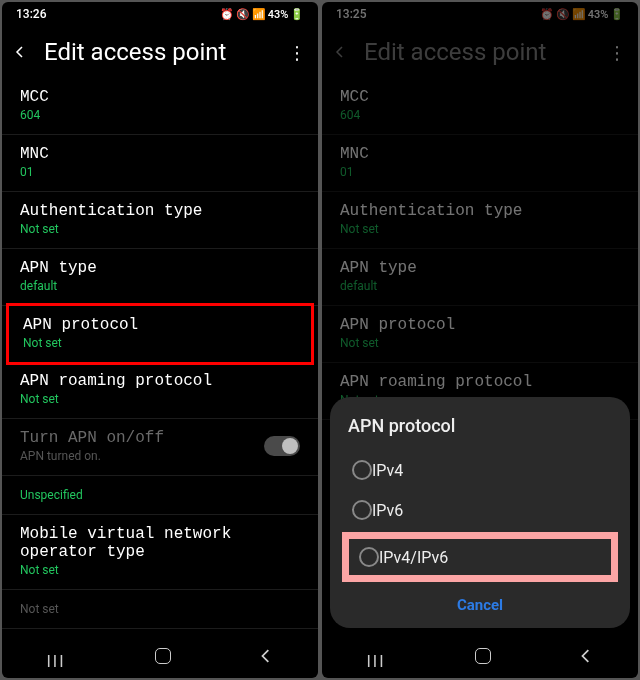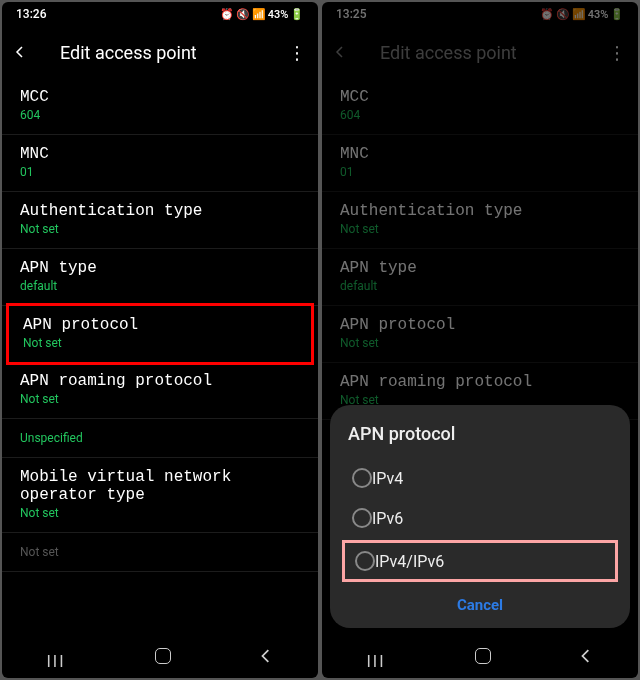--- a/index.html
+++ b/index.html
@@ -35,21 +35,21 @@
   }
   .status-right { display: flex; align-items: center; gap: 2px; font-size: 11px; }
   .app-bar {
     height: 52px;
     display: flex;
     align-items: center;
     padding: 0 12px;
     gap: 18px;
   }
   .app-bar .back-icon { width: 12px; height: 12px; }
-  .app-bar .title { font-size: 18px; flex: 1; margin-left: 16px; }
+  .app-bar .title { font-size: 24px; flex: 1; }
   .app-bar .more { font-size: 18px; width: 18px; text-align: center; }
   .list { flex: 1; overflow: hidden; }
   .item {
     padding: 10px 18px 12px;
     border-bottom: 1px solid #1c1c1c;
   }
   .item .lbl { font-size: 16px; color: #fff; font-family: Liberation Mono, monospace; }
   .item .val { font-size: 12px; color: #22c55e; margin-top: 2px; }
   .item.disabled .lbl { color: #6a6a6a; }
   .item.disabled .val { color: #555; }
@@ -95,21 +95,21 @@
   .radio-row {
     display:flex; align-items:center; 
     padding: 10px 4px;
     font-size:16px;
   }
   .radio-circle {
     width:20px; height:20px; border:2px solid #888; border-radius:50%;
     flex-shrink:0;
   }
   .radio-row.highlight2 {
-    border:3px solid #fca5a5;
+    border:7px solid #fca5a5;
     margin: 2px -6px;
     padding: 8px 10px;
   }
   .sheet .cancel {
     text-align:center; color:#2c7be5; font-size:15px; font-weight:700;
     padding:12px 0 4px;
   }
   svg { display:block; }
 </style>
 </head>
@@ -153,20 +153,27 @@
       <div class="val">default</div>
     </div>
     <div class="item highlight">
       <div class="lbl">APN protocol</div>
       <div class="val">Not set</div>
     </div>
     <div class="item">
       <div class="lbl">APN roaming protocol</div>
       <div class="val">Not set</div>
     </div>
+    <div class="item disabled toggle">
+      <div>
+        <div class="lbl">Turn APN on/off</div>
+        <div class="val">APN turned on.</div>
+      </div>
+      <div class="toggle-switch"></div>
+    </div>
     <div class="item">
       <div class="val">Unspecified</div>
     </div>
     <div class="item">
       <div class="lbl">Mobile virtual network operator type</div>
       <div class="val">Not set</div>
     </div>
     <div class="item disabled">
       <div class="val">Not set</div>
     </div>

